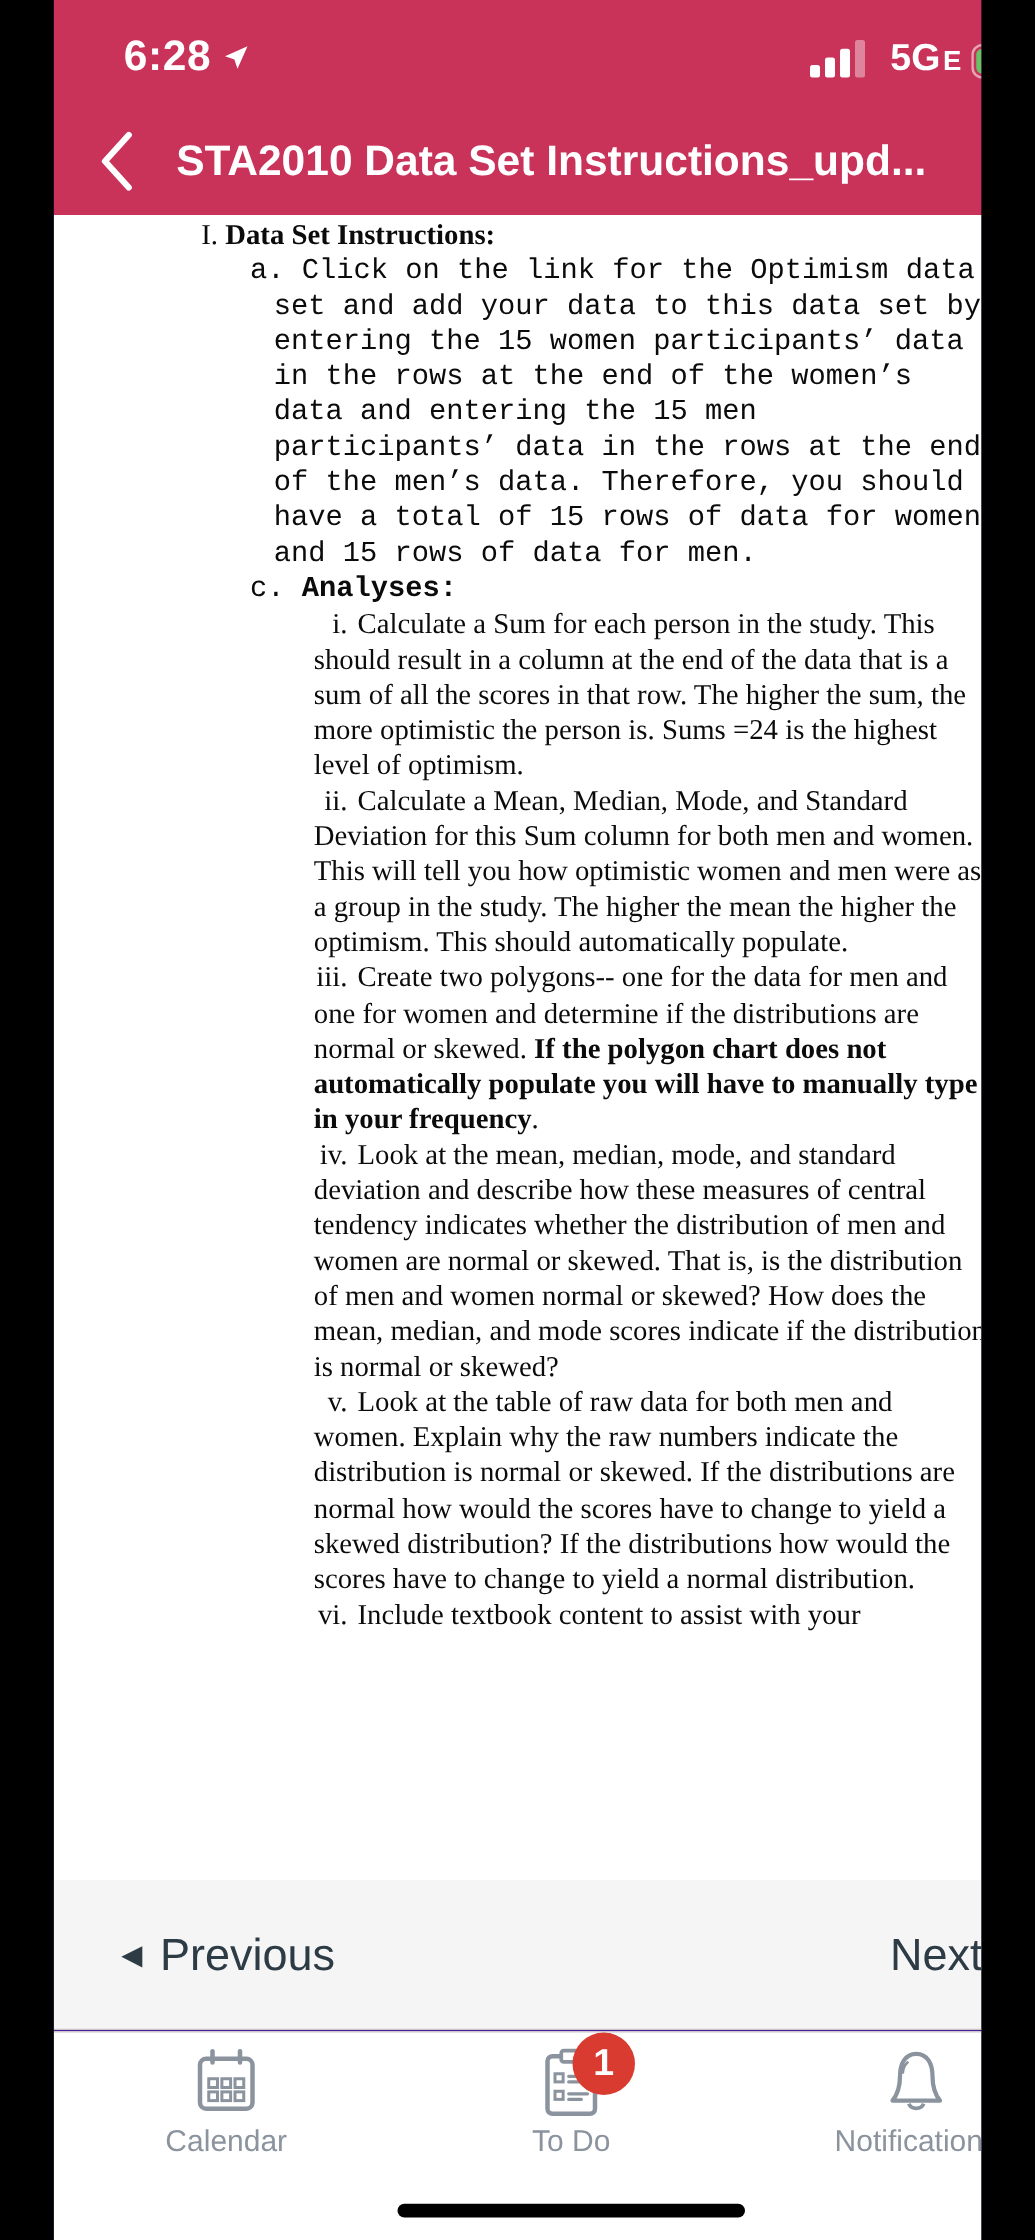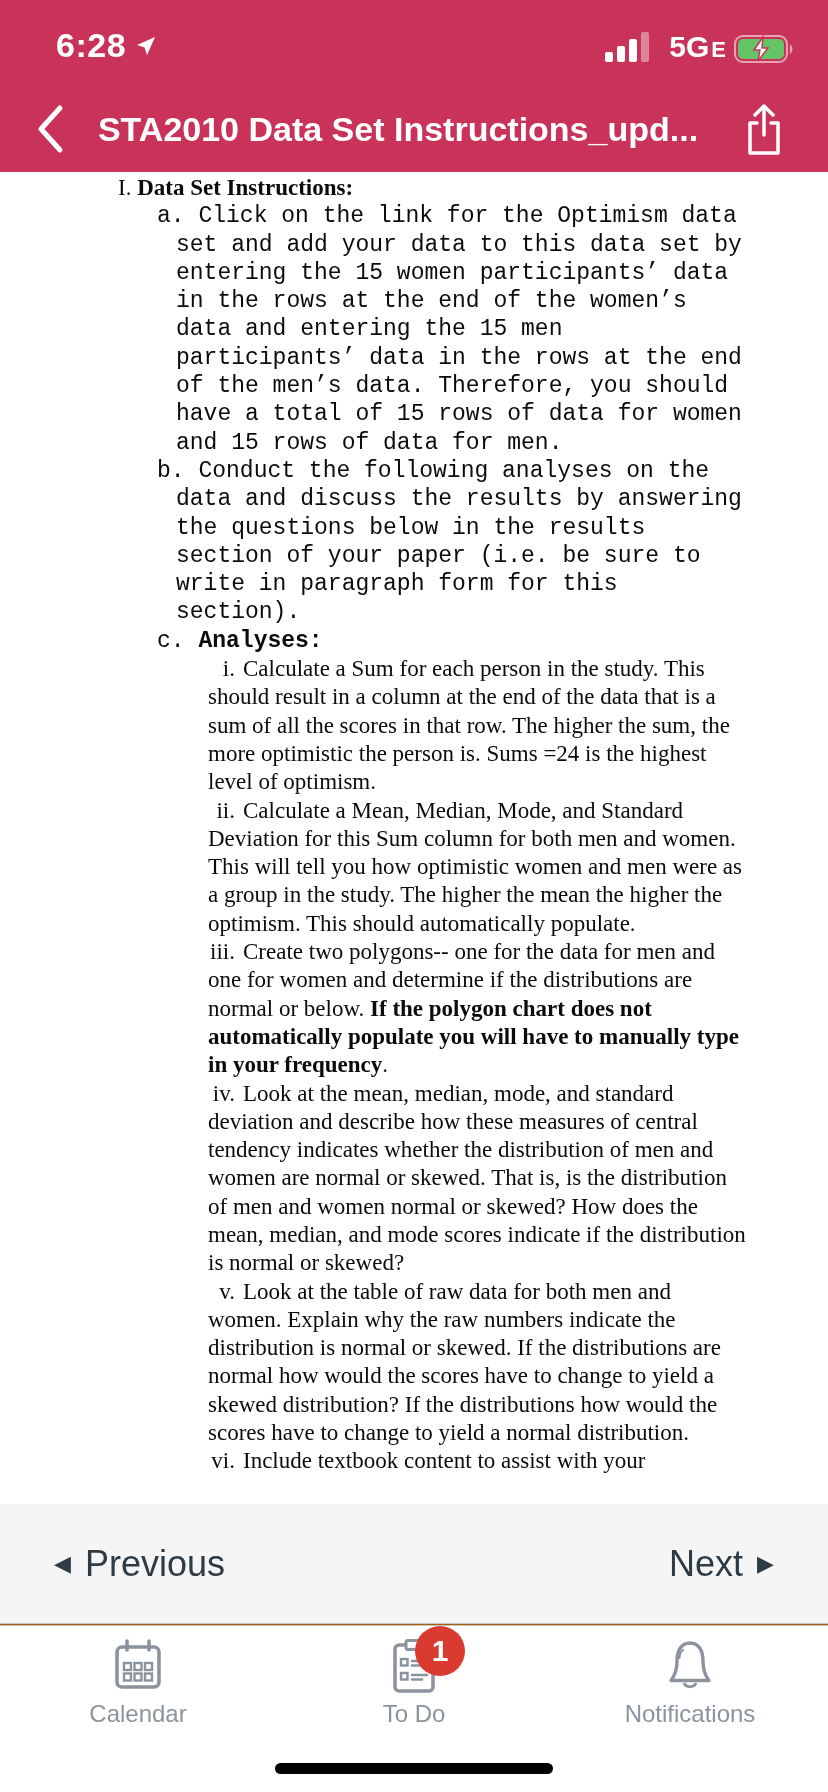--- a/index.html
+++ b/index.html
@@ -1,17 +1,17 @@
 <!DOCTYPE html>
 <html><head>
 <meta charset="utf-8">
 <style>
   html,body { margin:0; padding:0; background:#000; }
   .phone {
-    position:relative; width:828px; height:1792px; background:#a16207;
+    position:relative; width:742px; height:1792px; background:#4c1d95;
     font-family:"Liberation Sans", sans-serif; overflow:hidden; margin:0 auto;
   }
   
   .appbar { position:absolute; top:0; left:0; width:828px; height:172px; background:#C9335A; color:#fff; }
   .statusbar { position:absolute; top:0; left:0; right:0; height:88px; }
   .sb-time { position:absolute; left:56px; top:26px; font-size:34px; font-weight:700; letter-spacing:0.5px; display:flex; align-items:center; gap:8px; }
   .sb-right { position:absolute; right:32px; top:30px; display:flex; align-items:flex-end; gap:8px; }
   .net-label { font-size:30px; font-weight:600; display:flex; align-items:baseline; }
   .net-sub { font-size:22px; font-weight:600; margin-left:2px; }
   .navbar { position:absolute; top:88px; left:0; right:0; height:84px;text-align:center; }
@@ -89,29 +89,28 @@
       </button>
     </div>
   </div>
 
   <div class="content">
     <div class="doc">
       <div class="heading"><span>I. </span><b>Data Set Instructions:</b></div>
 
       <div class="aitem"><span>a. </span><span>Click on the link for the Optimism data set and add your data to this data set by entering the 15 women participants’ data in the rows at the end of the women’s data and entering the 15 men participants’ data in the rows at the end of the men’s data. Therefore, you should have a total of 15 rows of data for women and 15 rows of data for men.</span></div>
 
-      <div class="aitem"><span>b. </span><span>Conduct the following analyses on the data and discuss the results by answering the questions below in the results section of your paper (i.e. be sure to write in paragraph form for this section).</span></div>
 
       <div class="aitem"><span>c. </span><b>Analyses:</b></div>
 
       <div class="ritem"><span class="rlabel">i.</span><span>Calculate a Sum for each person in the study. This should result in a column at the end of the data that is a sum of all the scores in that row. The higher the sum, the more optimistic the person is. Sums =24 is the highest level of optimism.</span></div>
 
       <div class="ritem"><span class="rlabel">ii.</span><span>Calculate a Mean, Median, Mode, and Standard Deviation for this Sum column for both men and women. This will tell you how optimistic women and men were as a group in the study. The higher the mean the higher the optimism. This should automatically populate.</span></div>
 
-      <div class="ritem"><span class="rlabel">iii.</span><span>Create two polygons-- one for the data for men and one for women and determine if the distributions are normal or below. </span><b>If the polygon chart does not automatically populate you will have to manually type in your frequency</b><span>.</span></div>
+      <div class="ritem"><span class="rlabel">iii.</span><span>Create two polygons-- one for the data for men and one for women and determine if the distributions are normal or skewed. </span><b>If the polygon chart does not automatically populate you will have to manually type in your frequency</b><span>.</span></div>
 
       <div class="ritem"><span class="rlabel">iv.</span><span>Look at the mean, median, mode, and standard deviation and describe how these measures of central tendency indicates whether the distribution of men and women are normal or skewed. That is, is the distribution of men and women normal or skewed? How does the mean, median, and mode scores indicate if the distribution is normal or skewed?</span></div>
 
       <div class="ritem"><span class="rlabel">v.</span><span>Look at the table of raw data for both men and women.  Explain why the raw numbers indicate the distribution is normal or skewed. If the distributions are normal how would the scores have to change to yield a skewed distribution? If the distributions how would the scores have to change to yield a normal distribution.</span></div>
 
       <div class="ritem"><span class="rlabel">vi.</span><span>Include textbook content to assist with your</span></div>
     </div>
   </div>
 
   <div class="pager">

